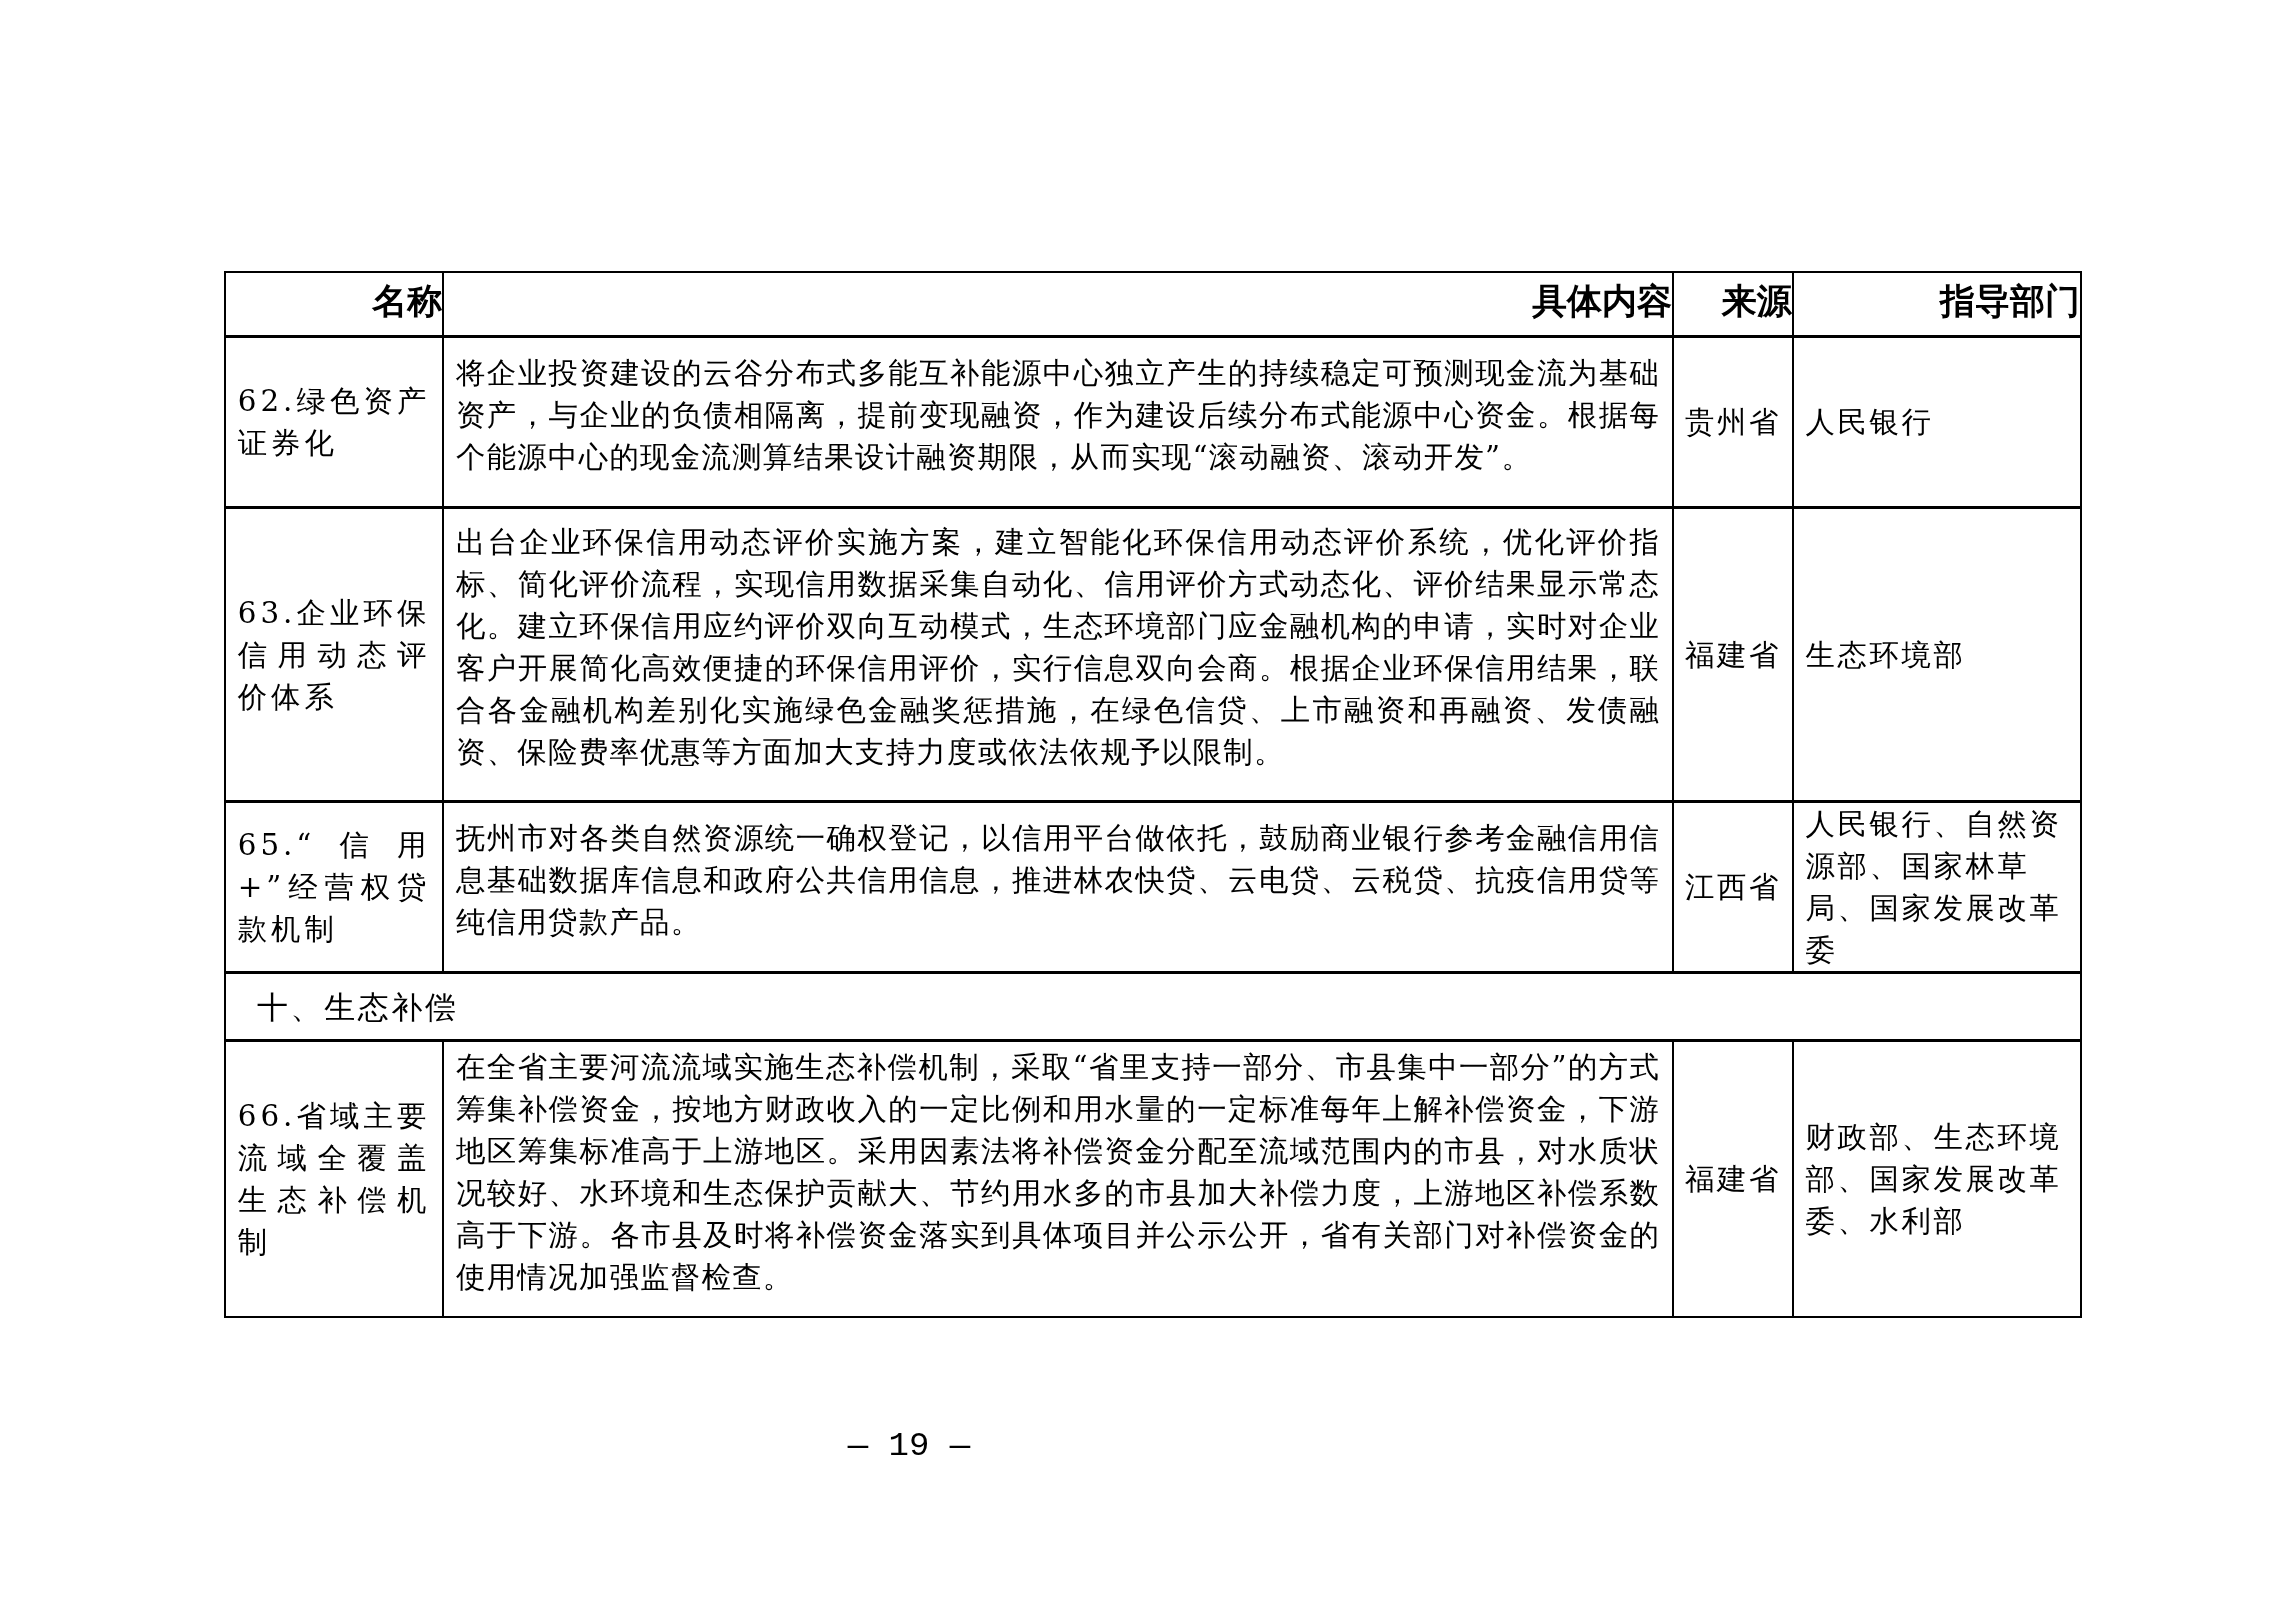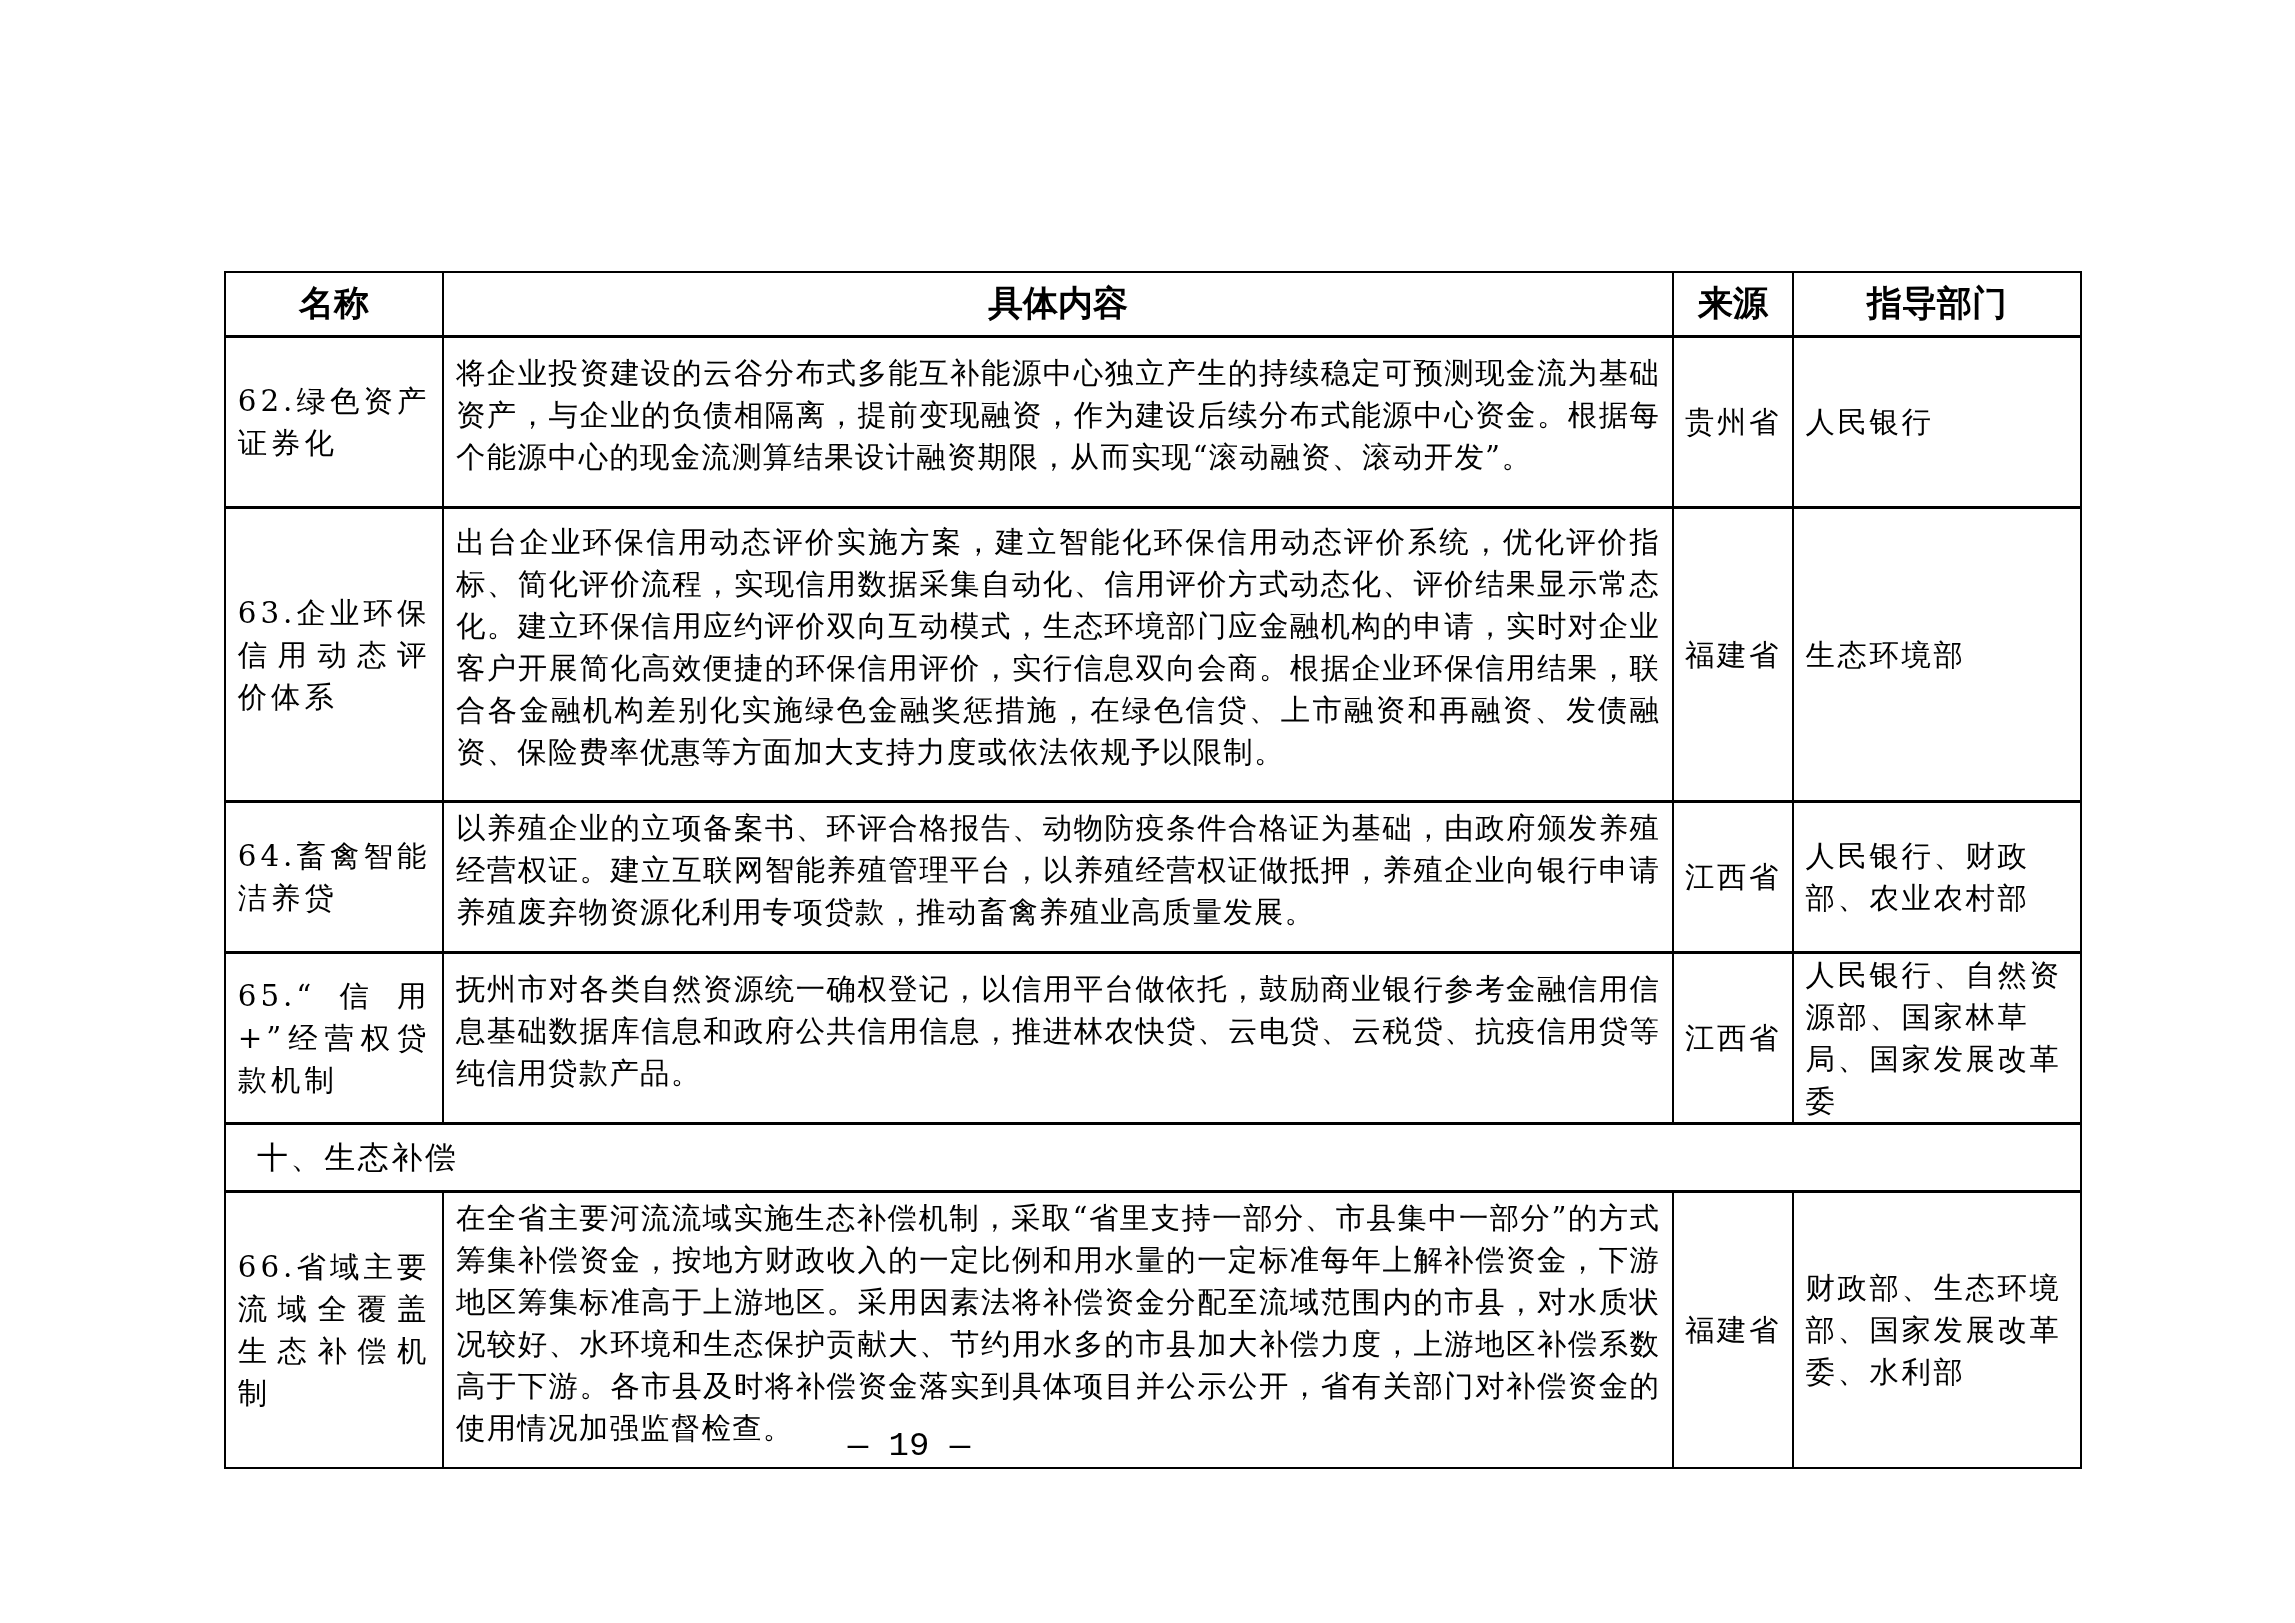--- a/index.html
+++ b/index.html
@@ -27,24 +27,24 @@
       border: 2px solid #000;
       padding: 0 11.8px;
       vertical-align: middle;
       font-size: 29.4px;
       line-height: 42px;
       font-weight: normal;
       text-align: left;
       word-break: break-all;
     }
     .page-table th {
-      font-family: Liberation Serif, serif;
+      font-family: Liberation Mono, monospace;
       font-weight: bold;
       font-size: 35px;
-      text-align: center;
+      text-align: right;
       height: 62px;
       padding: 0;
     }
     .page-table tr.outer-top th { border-top-width: 2.6px; }
     .page-table td:first-child, .page-table th:first-child { border-left-width: 2.6px; }
     .page-table td:last-child, .page-table th:last-child { border-right-width: 2.6px; }
     .page-table tr.last td { border-bottom-width: 2.6px; }
     .page-table tr.thick-top td { border-top-width: 3.3px; }
     .col-name { width: 215px; }
     .col-content { width: 1212px; }
@@ -113,26 +113,20 @@
       <td class="content-cell">将企业投资建设的云谷分布式多能互补能源中心独立产生的持续稳定可预测现金流为基础资产，与企业的负债相隔离，提前变现融资，作为建设后续分布式能源中心资金。根据每个能源中心的现金流测算结果设计融资期限，从而实现“滚动融资、滚动开发”。</td>
       <td class="source-cell">贵州省</td>
       <td class="dept-cell">人民银行</td>
     </tr>
     <tr class="thick-top" style="height:294px">
       <td class="name-cell">63.企业环保信用动态评价体系</td>
       <td class="content-cell">出台企业环保信用动态评价实施方案，建立智能化环保信用动态评价系统，优化评价指标、简化评价流程，实现信用数据采集自动化、信用评价方式动态化、评价结果显示常态化。建立环保信用应约评价双向互动模式，生态环境部门应金融机构的申请，实时对企业客户开展简化高效便捷的环保信用评价，实行信息双向会商。根据企业环保信用结果，联合各金融机构差别化实施绿色金融奖惩措施，在绿色信贷、上市融资和再融资、发债融资、保险费率优惠等方面加大支持力度或依法依规予以限制。</td>
       <td class="source-cell">福建省</td>
       <td class="dept-cell">生态环境部</td>
     </tr>
-    <tr class="thick-top" style="height:126px">
-      <td class="name-cell">64.畜禽智能洁养贷</td>
-      <td class="content-cell">以养殖企业的立项备案书、环评合格报告、动物防疫条件合格证为基础，由政府颁发养殖经营权证。建立互联网智能养殖管理平台，以养殖经营权证做抵押，养殖企业向银行申请养殖废弃物资源化利用专项贷款，推动畜禽养殖业高质量发展。</td>
-      <td class="source-cell">江西省</td>
-      <td class="dept-cell">人民银行、财政部、农业农村部</td>
-    </tr>
     <tr class="thick-top" style="height:128px">
       <td class="name-cell">65.“信用+”经营权贷款机制</td>
       <td class="content-cell">抚州市对各类自然资源统一确权登记，以信用平台做依托，鼓励商业银行参考金融信用信息基础数据库信息和政府公共信用信息，推进林农快贷、云电贷、云税贷、抗疫信用贷等纯信用贷款产品。</td>
       <td class="source-cell">江西省</td>
       <td class="dept-cell">人民银行、自然资源部、国家林草局、国家发展改革委</td>
     </tr>
     <tr class="thick-top">
       <td class="section-cell" colspan="4">十、生态补偿</td>
     </tr>
     <tr class="thick-top last" style="height:252px">

